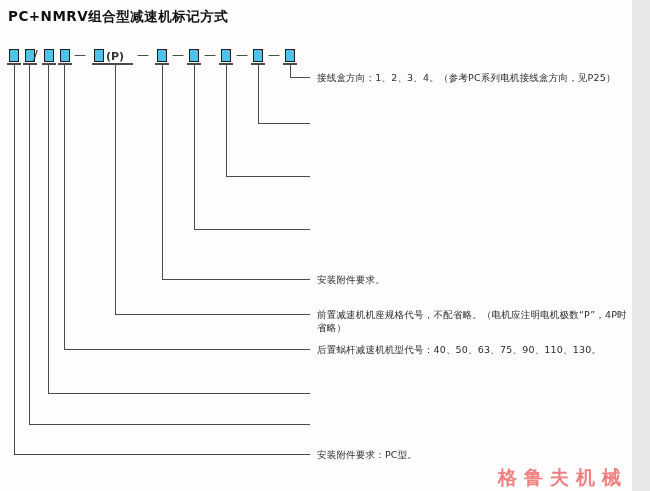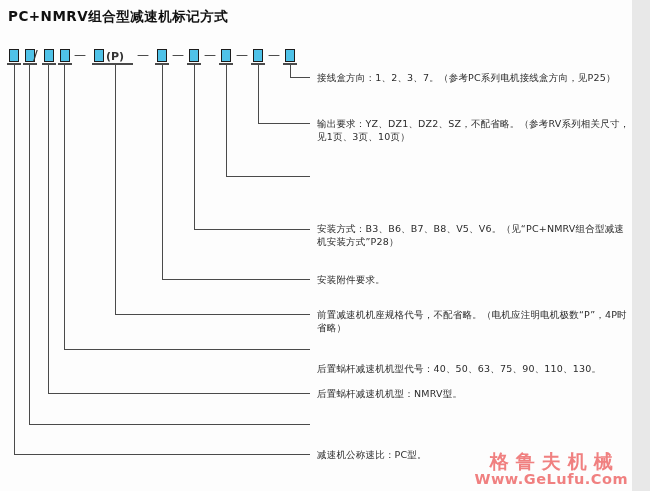--- a/index.html
+++ b/index.html
@@ -99,27 +99,23 @@
 
   <div class="vline" style="left:48px;height:329px"></div>
   <div class="hline" style="top:393px;left:48px;width:262px"></div>
 
   <div class="vline" style="left:29px;height:360px"></div>
   <div class="hline" style="top:424px;left:29px;width:281px"></div>
 
   <div class="vline" style="left:14px;height:390px"></div>
   <div class="hline" style="top:454px;left:14px;width:296px"></div>
 
-  <div class="label" style="top:71px">接线盒方向：1、2、3、7。（参考PC系列电机接线盒方向，见P25）</div>
-  <div class="label" style="top:117px">输出要求：YZ、DZ1、DZ2、SZ，不配省略。（参考RV系列相关尺寸，见1页、3页、10页）</div>
-  <div class="label" style="top:222px">安装方式：B3、B6、B7、B8、V5、V6。（见“PC+NMRV组合型减速机安装方式”P28）</div>
+  <div class="label" style="top:71px">接线盒方向：1、2、3、4。（参考PC系列电机接线盒方向，见P25）</div>
   <div class="label" style="top:273px">安装附件要求。</div>
   <div class="label" style="top:308px">前置减速机机座规格代号，不配省略。（电机应注明电机极数“P”，4P时省略）</div>
-  <div class="label" style="top:362px">后置蜗杆减速机机型代号：40、50、63、75、90、110、130。</div>
-  <div class="label" style="top:387px">后置蜗杆减速机机型：NMRV型。</div>
-  <div class="label" style="top:448px">减速机公称速比：PC型。</div>
+  <div class="label" style="top:343px">后置蜗杆减速机机型代号：40、50、63、75、90、110、130。</div>
+  <div class="label" style="top:448px">安装附件要求：PC型。</div>
 
   <div class="watermark">
     <div class="wm-name">格鲁夫机械</div>
-    <div class="wm-url">Www.GeLufu.Com</div>
   </div>
 
 </div>
 
 </body></html>

